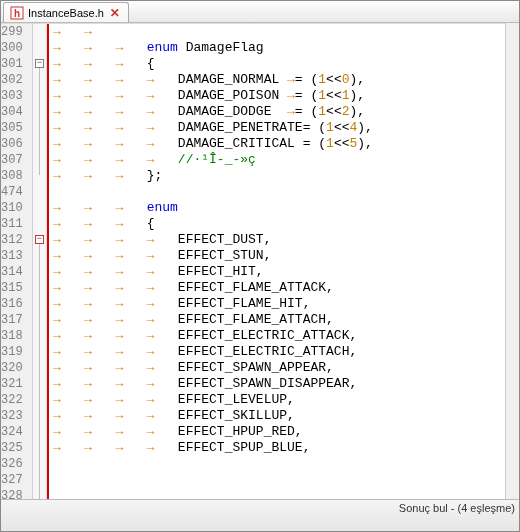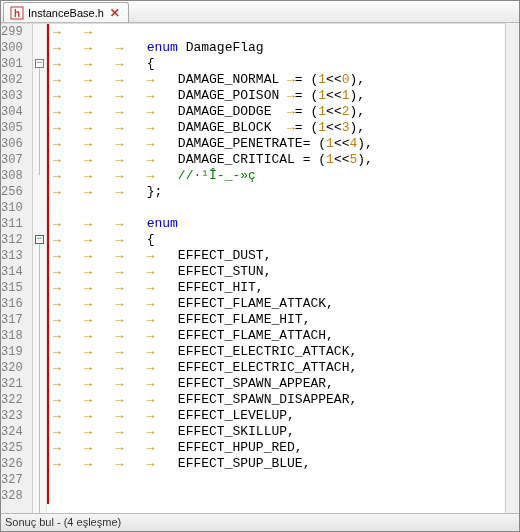--- a/index.html
+++ b/index.html
@@ -22,21 +22,21 @@
   .code { flex:1; position:relative; font-family:"Courier New",monospace; font-size:13px; line-height:16px; overflow:hidden; }
   .ln { height:16px; white-space:pre; position:relative; }
   .hl { background:#e8e8ff; }
   .arr { color:#d68a00; }
   .kw { color:#0000d0; }
   .op { color:#000; }
   .num { color:#c08000; }
   .cm { color:#008000; }
   .selbg { background:#3fd070; color:#000; }
 
-  .status { position:absolute; bottom:0; left:0; right:0; height:18px; background:linear-gradient(#f5f5f5,#e5e5e5); border-top:1px solid #bbb; font-family:Tahoma,sans-serif; font-size:11px; padding:2px 4px; color:#333; }
+  .status { position:absolute; bottom:0; left:0; right:0; height:32px; background:linear-gradient(#f5f5f5,#e5e5e5); border-top:1px solid #bbb; font-family:Tahoma,sans-serif; font-size:11px; padding:2px 4px; color:#333;text-align:right; }
   
   .scroll-stub { position:absolute; right:0; top:22px; bottom:18px; width:14px; background:#f0f0f0; border-left:1px solid #ccc; }
 </style>
 </head>
 <body>
 
 <div class="tab-bar">
   <div class="tab">
     <span class="tab-icon">
       <svg viewBox="0 0 14 14">
@@ -54,21 +54,21 @@
       <div>299</div>
       <div>300</div>
       <div>301</div>
       <div>302</div>
       <div>303</div>
       <div>304</div>
       <div>305</div>
       <div>306</div>
       <div>307</div>
       <div>308</div>
-      <div>256</div>
+      <div>474</div>
       <div>310</div>
       <div>311</div>
       <div>312</div>
       <div>313</div>
       <div>314</div>
       <div>315</div>
       <div>316</div>
       <div>317</div>
       <div>318</div>
       <div>319</div>
@@ -92,21 +92,20 @@
       <div class="red-mark" style="top: 208px; height: 480px; opacity: 0;"></div>
       <div class="red-mark" style="top: 0px; height: 480px; background: rgb(221, 0, 0); width: 2px;"></div>
     </div>
   <div class="code" id="code">
       <div class="ln"><span class="arr">→   →   </span></div>
       <div class="ln"><span class="arr">→   →   →   </span><span class="kw">enum</span><span> DamageFlag</span></div>
       <div class="ln"><span class="arr">→   →   →   </span><span class="op">{</span></div>
       <div class="ln"><span class="arr">→   →   →   →   </span><span>DAMAGE_NORMAL </span><span class="arr">→</span><span class="op">= </span><span class="op">(</span><span class="num">1</span><span class="op">&lt;&lt;</span><span class="num">0</span><span class="op">),</span></div>
       <div class="ln"><span class="arr">→   →   →   →   </span><span>DAMAGE_POISON </span><span class="arr">→</span><span class="op">= </span><span class="op">(</span><span class="num">1</span><span class="op">&lt;&lt;</span><span class="num">1</span><span class="op">),</span></div>
       <div class="ln"><span class="arr">→   →   →   →   </span><span>DAMAGE_DODGE  </span><span class="arr">→</span><span class="op">= </span><span class="op">(</span><span class="num">1</span><span class="op">&lt;&lt;</span><span class="num">2</span><span class="op">),</span></div>
-      <div class="ln"><span class="arr">→   →   →   →   </span><span>DAMAGE_BLOCK  </span><span class="arr">→</span><span class="op">= </span><span class="op">(</span><span class="num">1</span><span class="op">&lt;&lt;</span><span class="num">3</span><span class="op">),</span></div>
       <div class="ln"><span class="arr">→   →   →   →   </span><span>DAMAGE_PENETRATE</span><span class="op">= </span><span class="op">(</span><span class="num">1</span><span class="op">&lt;&lt;</span><span class="num">4</span><span class="op">),</span></div>
       <div class="ln"><span class="arr">→   →   →   →   </span><span>DAMAGE_CRITICAL </span><span class="op">= </span><span class="op">(</span><span class="num">1</span><span class="op">&lt;&lt;</span><span class="num">5</span><span class="op">),</span></div>
       <div class="ln"><span class="arr">→   →   →   →   </span><span class="cm">//·¹Î-_-»ç</span></div>
       <div class="ln"><span class="arr">→   →   →   </span><span class="op">};</span></div>
       <div class="ln"></div>
       <div class="ln"><span class="arr">→   →   →   </span><span class="kw">enum</span></div>
       <div class="ln"><span class="arr">→   →   →   </span><span class="op">{</span></div>
       <div class="ln"><span class="arr">→   →   →   →   </span><span>EFFECT_DUST</span><span class="op">,</span></div>
       <div class="ln"><span class="arr">→   →   →   →   </span><span>EFFECT_STUN</span><span class="op">,</span></div>
       <div class="ln"><span class="arr">→   →   →   →   </span><span>EFFECT_HIT</span><span class="op">,</span></div>

